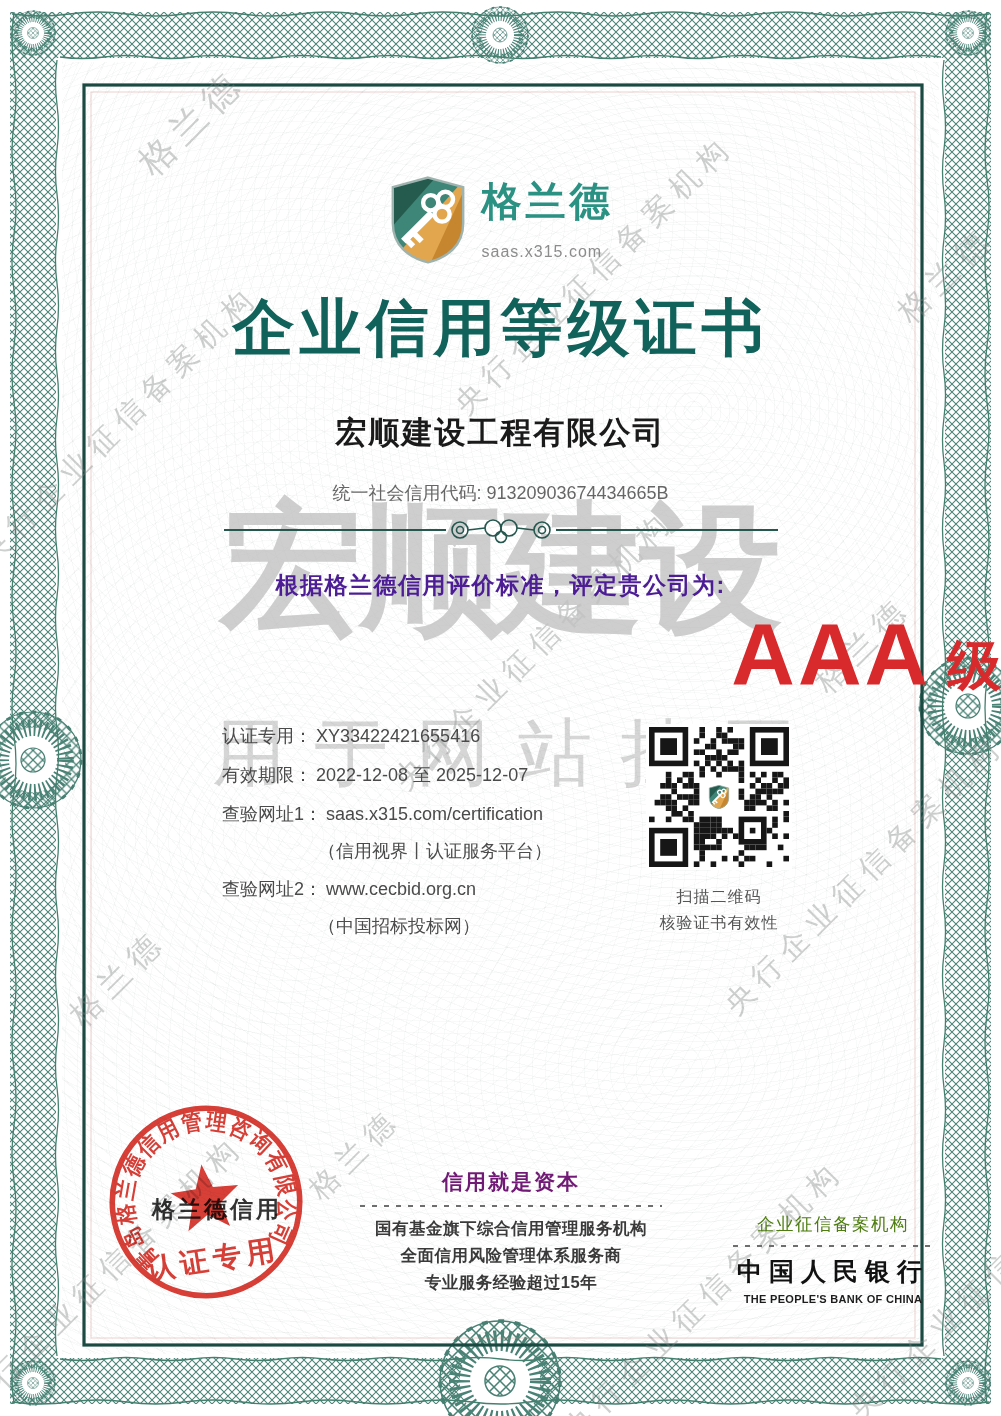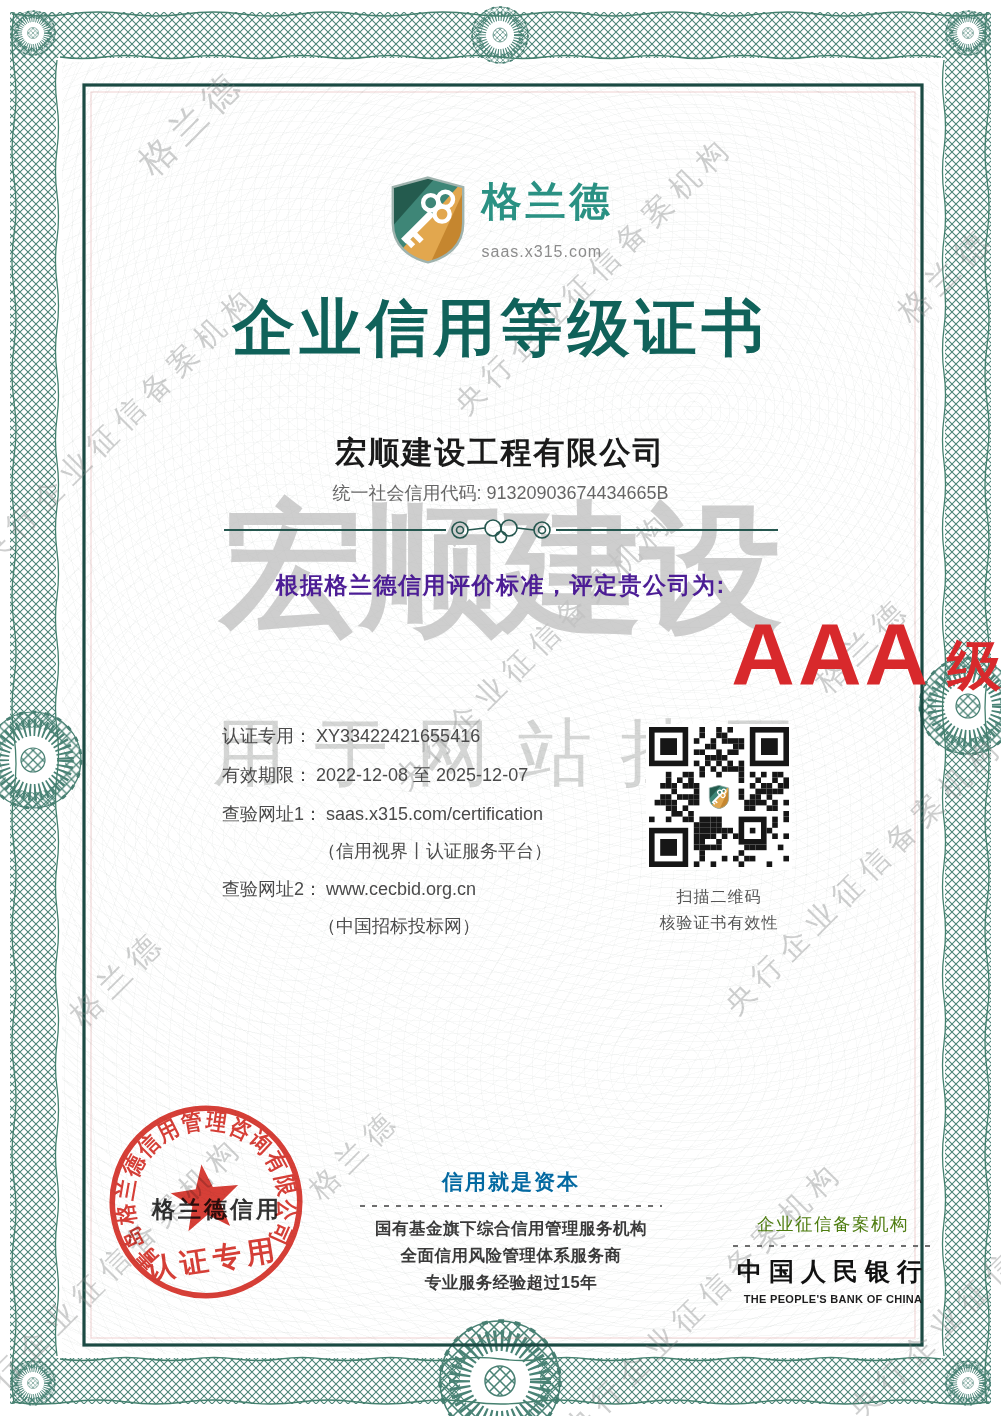--- a/index.html
+++ b/index.html
@@ -21,21 +21,21 @@
   .wm-usage{position:absolute;left:212px;top:716px;z-index:2;font-size:74px;font-weight:500;
     letter-spacing:28px;color:rgba(150,152,150,.4);line-height:1;white-space:nowrap;}
   
   .logo-row{position:absolute;left:0;top:174px;width:100%;display:flex;justify-content:center;
     align-items:center;gap:14px;z-index:3;}
   .logo-text{display:flex;flex-direction:column;align-items:flex-start;}
   .brand{font-size:40px;font-weight:700;color:#2a9183;letter-spacing:4px;line-height:1.1;}
   .site{font-size:16px;color:#8c8c8c;letter-spacing:1px;margin-top:20px;}
   .cert-title{position:absolute;left:0;top:294px;width:100%;text-align:center;z-index:3;
     font-size:62px;font-weight:900;color:#10625a;letter-spacing:5px;line-height:1.1;}
-  .company-name{position:absolute;left:0;top:432px;width:100%;text-align:center;z-index:3;
+  .company-name{position:absolute;left:0;top:412px;width:100%;text-align:center;z-index:3;
     font-size:31px;font-weight:700;color:#1a1a1a;letter-spacing:2px;}
   .credit-code{position:absolute;left:0;top:481px;width:100%;text-align:center;z-index:3;
     font-size:18px;color:#666;}
   .divider{position:absolute;left:0;top:512px;width:100%;display:flex;justify-content:center;
     align-items:center;z-index:2;}
   .divider .line{width:222px;height:2px;background:#25574f;}
   .rating-intro{position:absolute;left:0;top:570px;width:100%;text-align:center;z-index:3;
     font-size:23px;font-weight:600;color:#4c1d95;letter-spacing:1.5px;}
   .grade-row{position:absolute;left:0;top:608px;width:100%;text-align:right;z-index:3;}
   .grade{font-size:88px;font-weight:900;color:#d8292c;letter-spacing:3px;line-height:1.05;}
@@ -46,21 +46,21 @@
   .detail-note{margin:-2px 0 13px 96px;line-height:25px;color:#4c4c4c;}
   .dl{margin-right:4px;}
   
   .qr-block{position:absolute;left:644px;top:724px;z-index:3;width:150px;text-align:center;}
   .qr-box{position:relative;width:140px;height:140px;background:#fff;padding:3px;margin:0 auto;}
   .qr-mini-logo{position:absolute;left:50%;top:50%;transform:translate(-50%,-50%);
     background:#fff;padding:2px 3px;line-height:0;}
   .qr-caption{margin-top:14px;font-size:16px;color:#555;line-height:1.6;letter-spacing:1px;}
   
   .footer-center{position:absolute;left:360px;top:1168px;width:302px;text-align:center;z-index:3;}
-  .fc-head{font-size:21px;font-weight:800;color:#0369a1;letter-spacing:2px;}
+  .fc-head{font-size:21px;font-weight:800;color:#701a75;letter-spacing:2px;}
   .dashes{height:2px;margin:9px 0 8px 0;
     background:repeating-linear-gradient(90deg,#6e6e6e 0 5px,transparent 5px 12px);}
   .fc-line{font-size:16.5px;font-weight:600;color:#3a3a3a;line-height:27px;letter-spacing:.5px;}
   .footer-right{position:absolute;left:733px;top:1168px;width:200px;text-align:center;z-index:3;}
   .fr-head{font-size:17.5px;font-weight:400;color:#4d7c0f;letter-spacing:1.5px;margin-top:44px;}
   .bank-cn{font-family:"Liberation Serif","DejaVu Serif",serif;font-size:25px;font-weight:700;
     color:#111;letter-spacing:7px;margin-top:6px;white-space:nowrap;}
   .bank-en{font-size:11px;font-weight:700;color:#1d1d1d;letter-spacing:.3px;margin-top:5px;text-align:center;}
   
   .stamp{position:absolute;left:98px;top:1094px;width:216px;height:216px;z-index:4;

